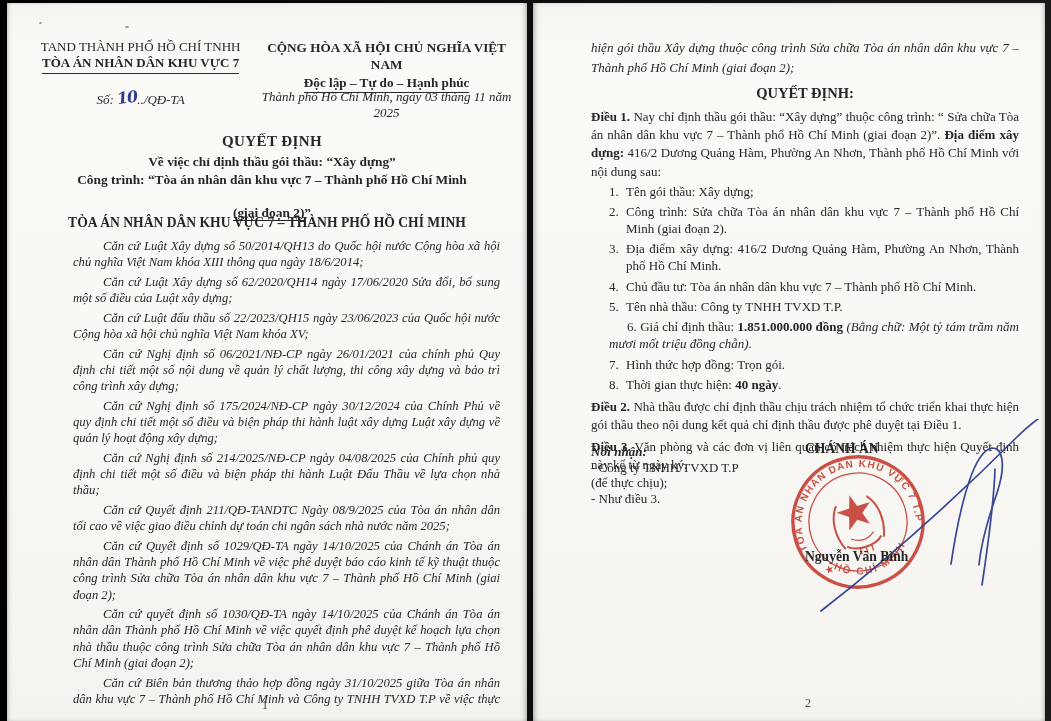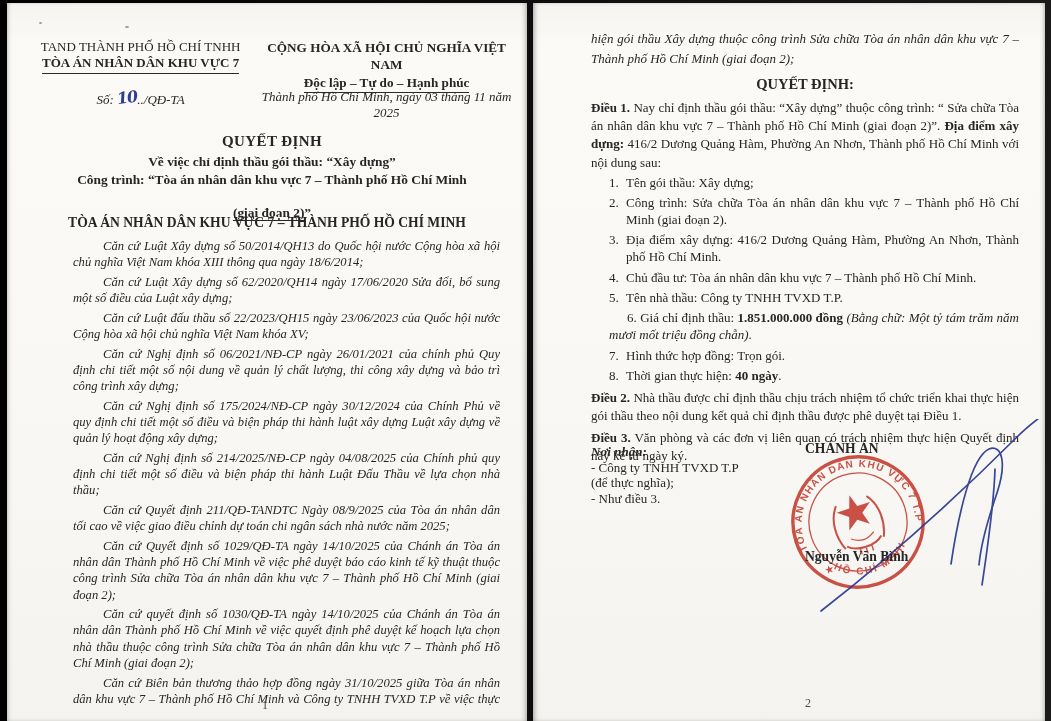--- a/index.html
+++ b/index.html
@@ -104,21 +104,21 @@
       <p class="recital">Căn cứ quyết định số 1030/QĐ-TA ngày 14/10/2025 của Chánh án Tòa án nhân dân Thành phố Hồ Chí Minh về việc quyết định phê duyệt kế hoạch lựa chọn nhà thầu thuộc công trình Sửa chữa Tòa án nhân dân khu vực 7 – Thành phố Hồ Chí Minh (giai đoạn 2);</p>
       <p class="recital fill">Căn cứ Biên bản thương thảo hợp đồng ngày 31/10/2025 giữa Tòa án nhân dân khu vực 7 – Thành phố Hồ Chí Minh và Công ty TNHH TVXD T.P về việc thực</p>
     </div>
 
     <div class="pnum" style="left:255px;top:695px;">1</div>
   </div>
 
   <div class="page" id="page2">
 
     <div class="p2flow">
-      <p class="cont" style="font-style:italic;">hiện gói thầu Xây dựng thuộc công trình Sửa chữa Tòa án nhân dân khu vực 7 – Thành phố Hồ Chí Minh (giai đoạn 2);</p>
+      <p class="cont" style="font-style:italic;margin-top:9px;">hiện gói thầu Xây dựng thuộc công trình Sửa chữa Tòa án nhân dân khu vực 7 – Thành phố Hồ Chí Minh (giai đoạn 2);</p>
       <div class="decision-hd">QUYẾT ĐỊNH:</div>
 
       <p class="art"><b>Điều 1.</b><span> Nay chỉ định thầu gói thầu: “Xây dựng” thuộc công trình: “ Sửa chữa Tòa án nhân dân khu vực 7 – Thành phố Hồ Chí Minh (giai đoạn 2)”. </span><b>Địa điểm xây dựng:</b><span> 416/2 Dương Quảng Hàm, Phường An Nhơn, Thành phố Hồ Chí Minh với nội dung sau:</span></p>
 
       <div class="list">
         <div class="li"><span class="num">1.</span><span>Tên gói thầu: Xây dựng;</span></div>
         <div class="li"><span class="num">2.</span><span>Công trình: Sửa chữa Tòa án nhân dân khu vực 7 – Thành phố Hồ Chí Minh (giai đoạn 2).</span></div>
         <div class="li"><span class="num">3.</span><span>Địa điểm xây dựng: 416/2 Dương Quảng Hàm, Phường An Nhơn, Thành phố Hồ Chí Minh.</span></div>
         <div class="li"><span class="num">4.</span><span>Chủ đầu tư: Tòa án nhân dân khu vực 7 – Thành phố Hồ Chí Minh.</span></div>
         <div class="li"><span class="num">5.</span><span>Tên nhà thầu: Công ty TNHH TVXD T.P.</span></div>
@@ -127,21 +127,21 @@
         <div class="li"><span class="num">8.</span><span>Thời gian thực hiện: </span><b>40 ngày</b><span>.</span></div>
       </div>
 
       <p class="art" style="margin-top:4px;"><b>Điều 2.</b><span> Nhà thầu được chỉ định thầu chịu trách nhiệm tổ chức triển khai thực hiện gói thầu theo nội dung kết quả chỉ định thầu được phê duyệt tại Điều 1.</span></p>
       <p class="art"><b>Điều 3.</b><span> Văn phòng và các đơn vị liên quan có trách nhiệm thực hiện Quyết định này kể từ ngày ký.</span></p>
     </div>
 
     <div class="noinhan">
       <div class="nh-h">Nơi nhận:</div>
       <div>- Công ty TNHH TVXD T.P</div>
-      <div>(để thực nghĩa);</div>
+      <div>(để thực chịu);</div>
       <div>- Như điều 3.</div>
     </div>
 
     <div class="chanhan">CHÁNH ÁN</div>
 
     <div class="stampbox">
       <svg width="152" height="152" viewBox="0 0 152 152">
         <g transform="rotate(-18 76 76)" stroke="#c43a2f" fill="none" opacity="0.88">
           <circle cx="76" cy="76" r="65" stroke-width="3.4"></circle>
           <circle cx="76" cy="76" r="49" stroke-width="1.3"></circle>

